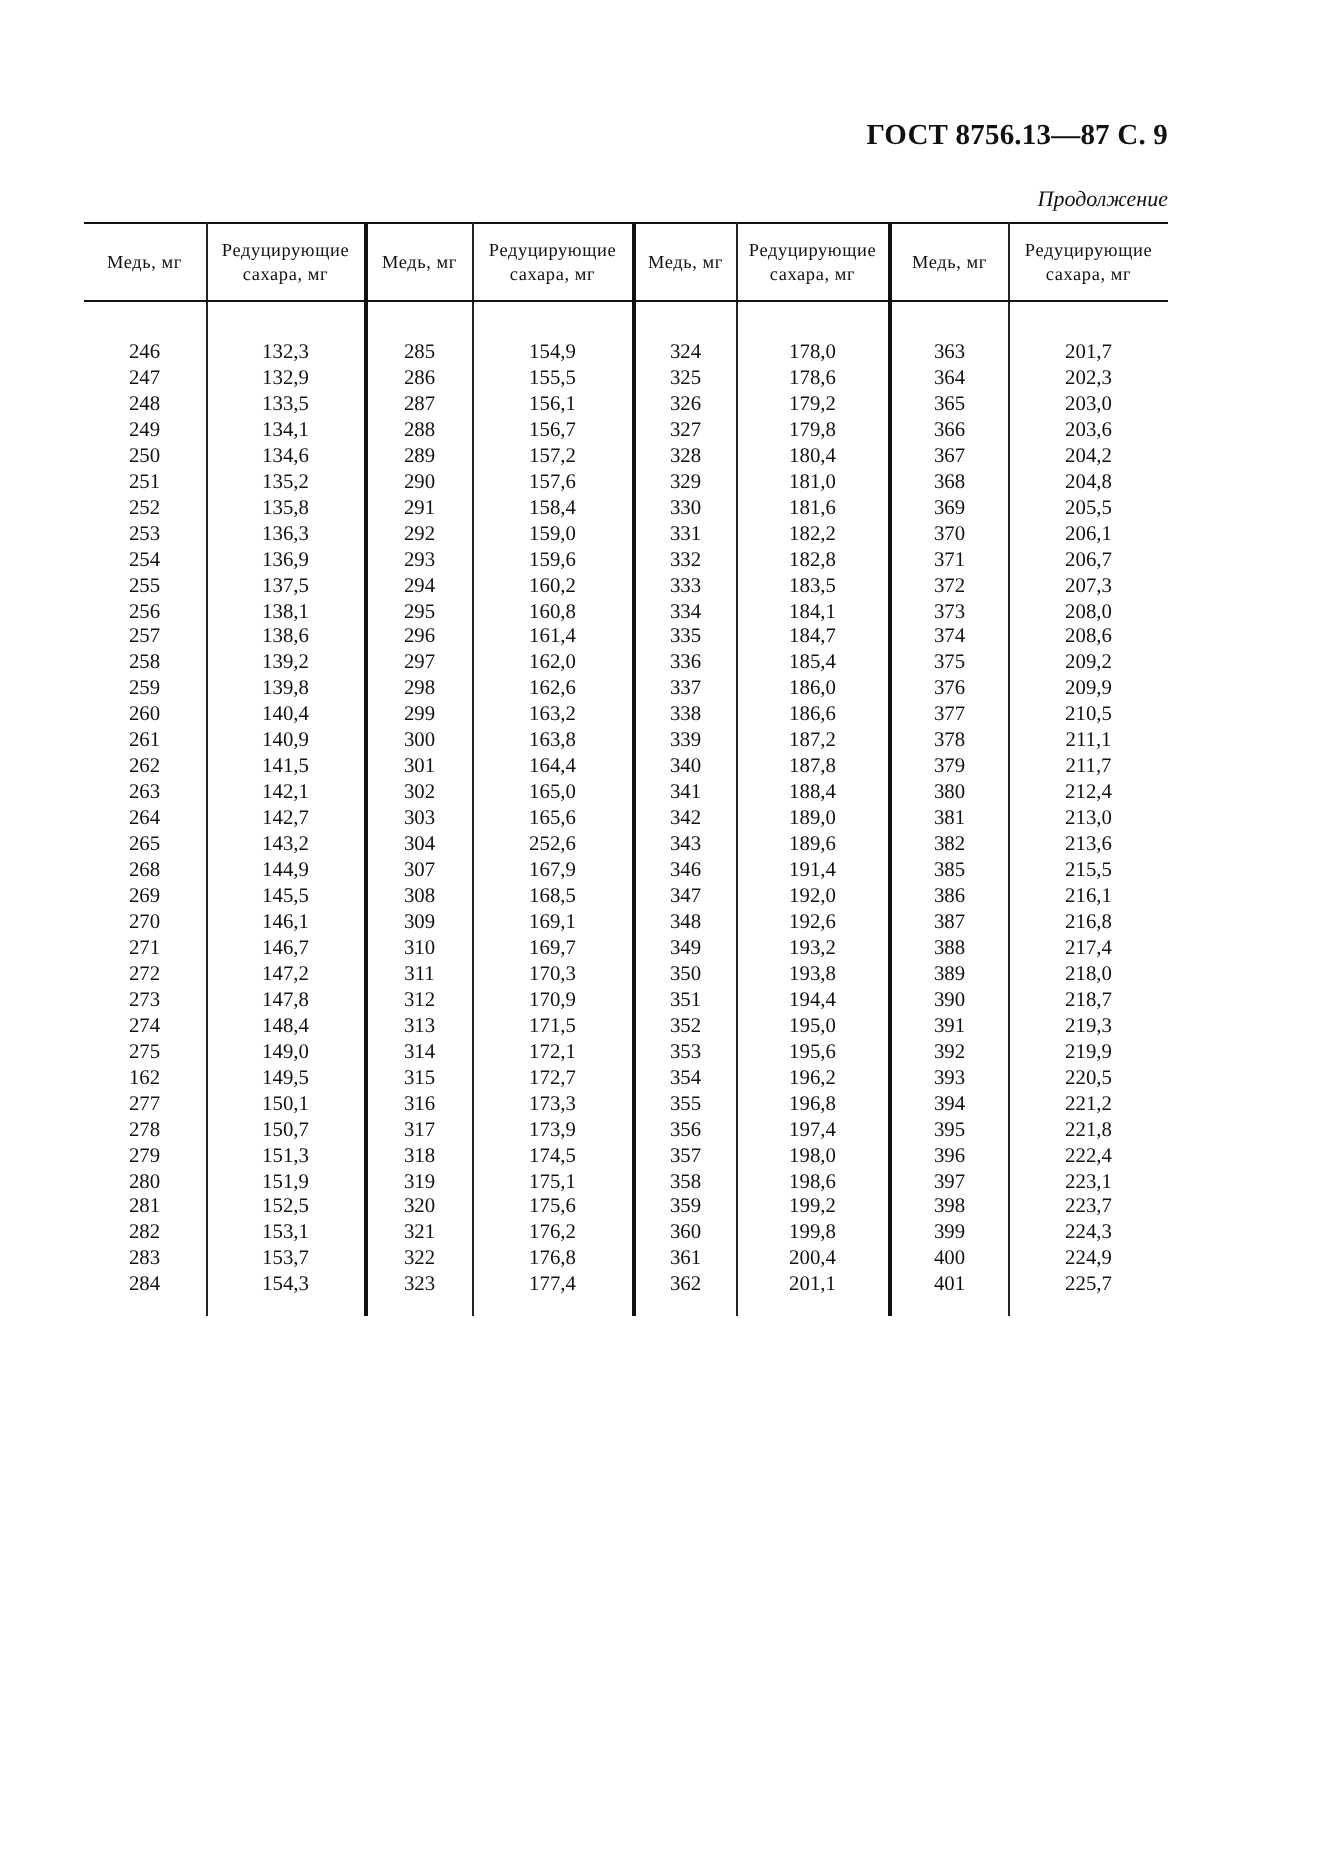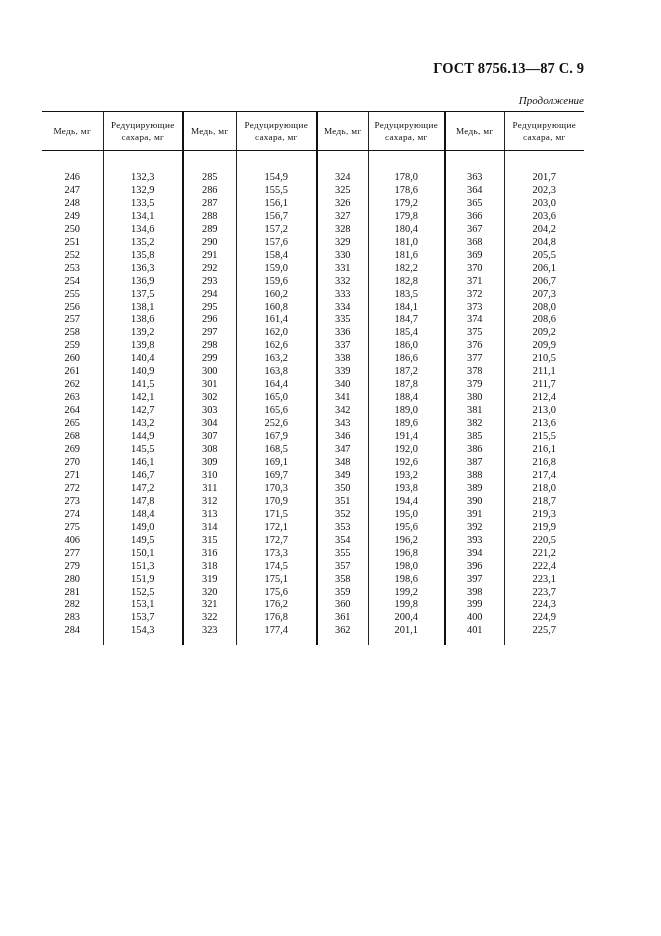--- a/index.html
+++ b/index.html
@@ -354,40 +354,50 @@
           <td class="thin">275</td>
           <td class="thick">149,0</td>
           <td class="thin">314</td>
           <td class="thick">172,1</td>
           <td class="thin">353</td>
           <td class="thick">195,6</td>
           <td class="thin">392</td>
           <td>219,9</td>
         </tr>
         <tr>
-          <td class="thin">406</td>
+          <td class="thin">162</td>
           <td class="thick">149,5</td>
           <td class="thin">315</td>
           <td class="thick">172,7</td>
           <td class="thin">354</td>
           <td class="thick">196,2</td>
           <td class="thin">393</td>
           <td>220,5</td>
         </tr>
         <tr>
           <td class="thin">277</td>
           <td class="thick">150,1</td>
           <td class="thin">316</td>
           <td class="thick">173,3</td>
           <td class="thin">355</td>
           <td class="thick">196,8</td>
           <td class="thin">394</td>
           <td>221,2</td>
         </tr>
         <tr>
+          <td class="thin">278</td>
+          <td class="thick">150,7</td>
+          <td class="thin">317</td>
+          <td class="thick">173,9</td>
+          <td class="thin">356</td>
+          <td class="thick">197,4</td>
+          <td class="thin">395</td>
+          <td>221,8</td>
+        </tr>
+        <tr>
           <td class="thin">279</td>
           <td class="thick">151,3</td>
           <td class="thin">318</td>
           <td class="thick">174,5</td>
           <td class="thin">357</td>
           <td class="thick">198,0</td>
           <td class="thin">396</td>
           <td>222,4</td>
         </tr>
         <tr>

